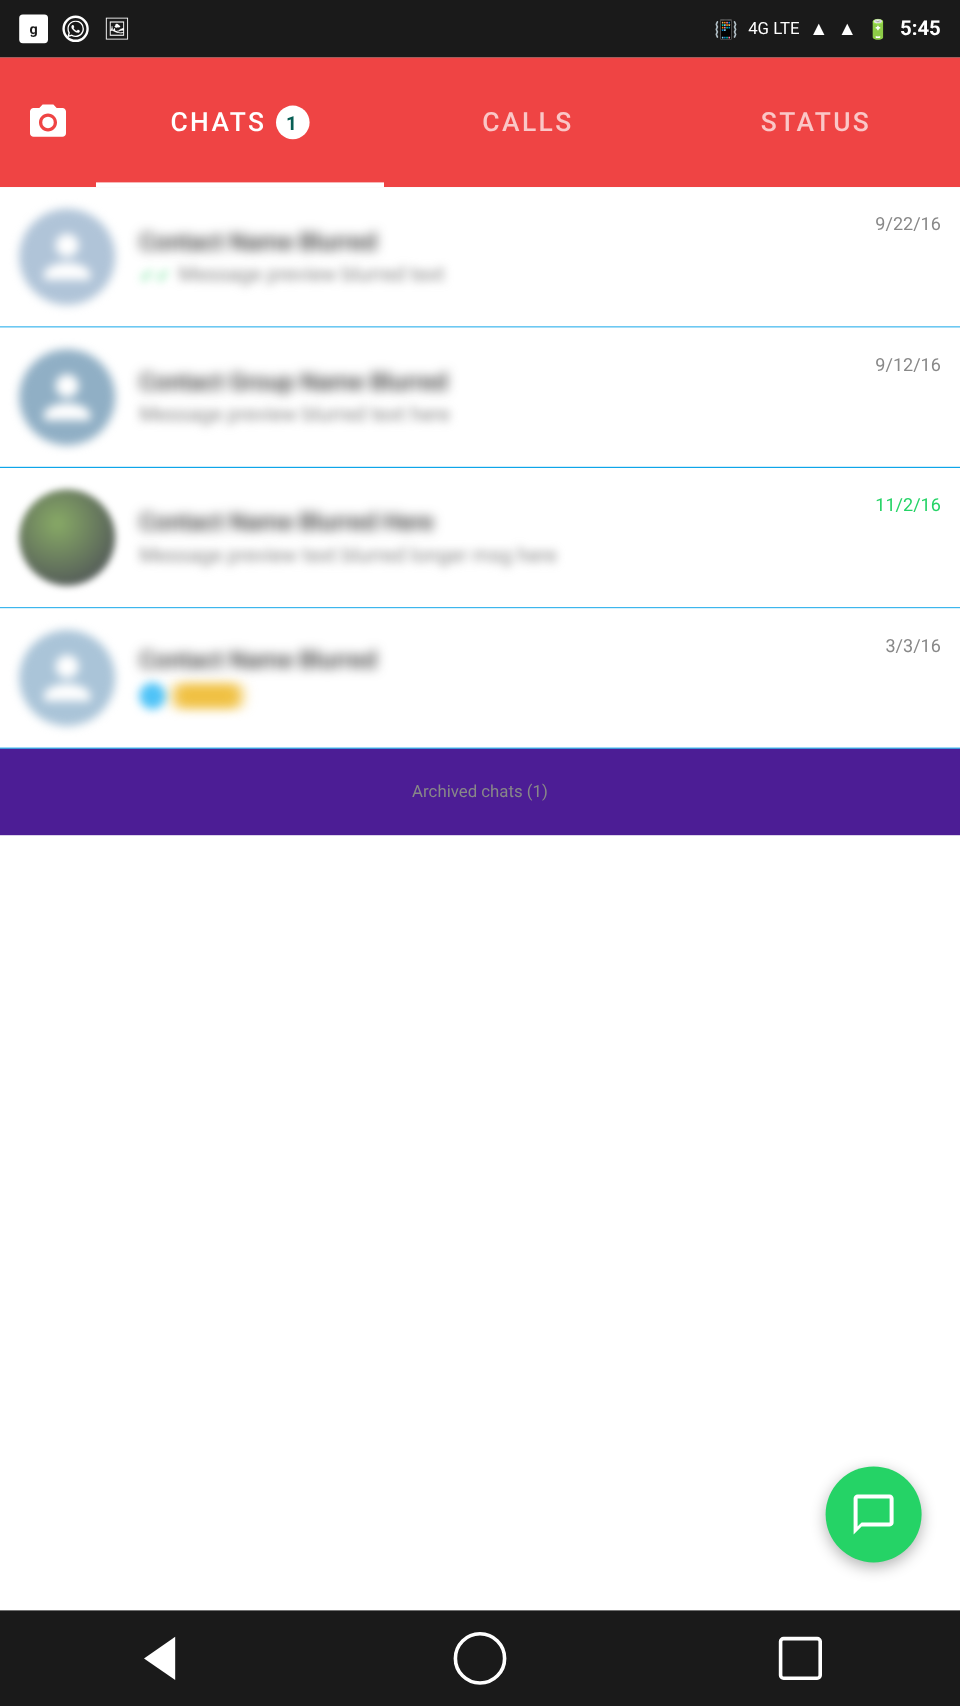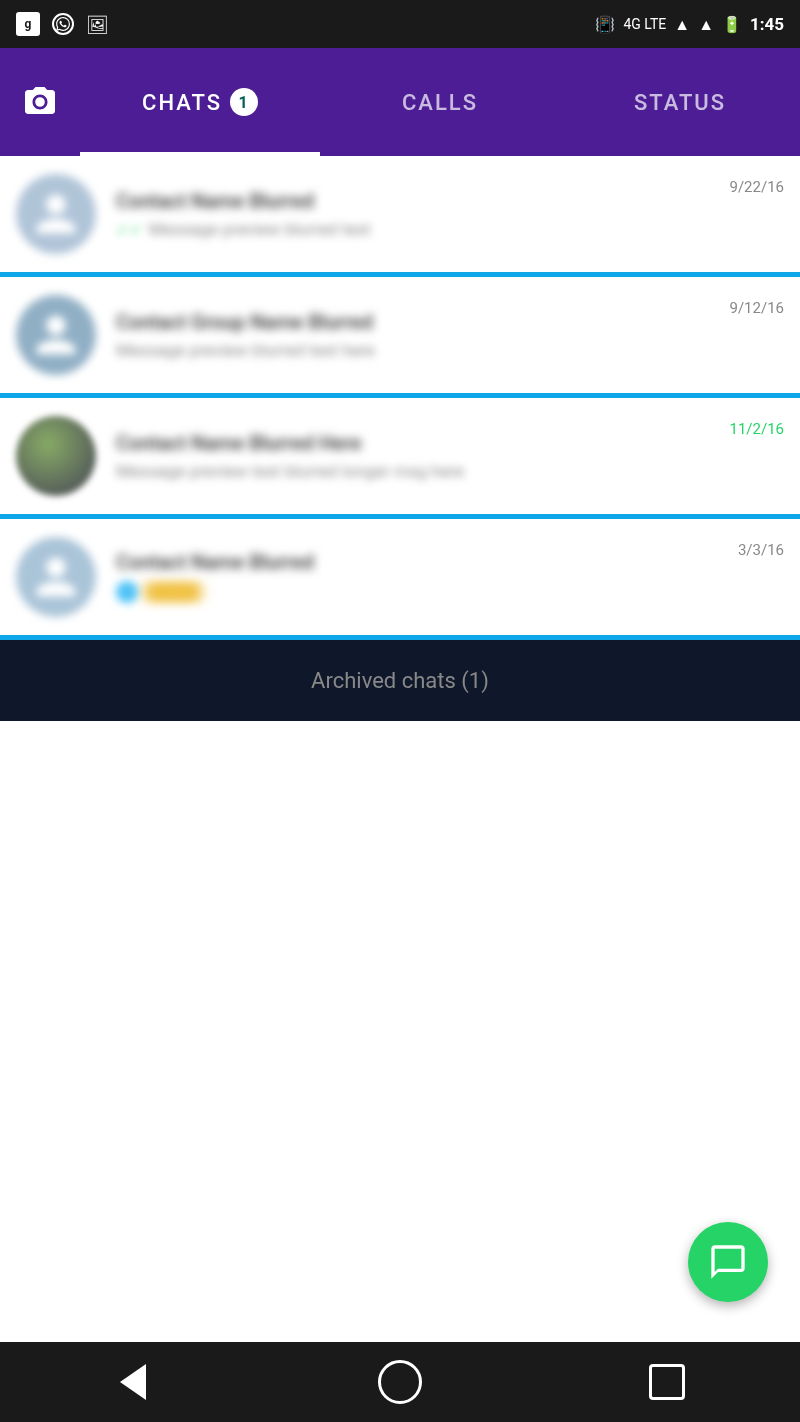--- a/index.html
+++ b/index.html
@@ -51,21 +51,21 @@
       height: 22px;
       border: 2px solid white;
       border-radius: 50%;
       display: flex;
       align-items: center;
       justify-content: center;
     }
 
     
     .nav-bar {
-      background: #4c1d95;
+      background: #ef4444;
       height: 108px;
       display: flex;
       align-items: center;
       padding: 0 0 0 16px;
     }
     .camera-icon-btn {
       width: 48px;
       height: 48px;
       display: flex;
       align-items: center;
@@ -117,21 +117,21 @@
       align-items: center;
       justify-content: center;
       font-size: 16px;
       font-weight: bold;
       margin-left: 8px;
     }
     .chat-item {
       display: flex;
       align-items: center;
       padding: 18px 16px;
-      border-bottom: 5px solid #0ea5e9;
+      border-bottom: 1px solid #0ea5e9;
       cursor: pointer;
       background: white;
     }
     .avatar {
       width: 80px;
       height: 80px;
       border-radius: 50%;
       flex-shrink: 0;
       margin-right: 20px;
       overflow: hidden;
@@ -204,22 +204,22 @@
       border-radius: 50%;
       background: #4fc3f7;
       flex-shrink: 0;
     }
 
     
     .archived-chats {
       text-align: center;
       padding: 28px;
       color: #888;
-      font-size: 22px;
-      background: #0f172a;
+      font-size: 14px;
+      background: #4c1d95;
     }
 
     
     .fab {
       position: absolute;
       bottom: 120px;
       right: 32px;
       width: 80px;
       height: 80px;
       border-radius: 50%;
@@ -292,21 +292,21 @@
       </svg>
     </div>
     <div style="color:white; font-size:18px;">🖼</div>
   </div>
   <div class="status-bar-right">
     <span style="font-size:16px;">📳</span>
     <span style="font-size:14px; font-weight:normal;">4G LTE</span>
     <span style="font-size:16px;">▲</span>
     <span style="font-size:16px;">▲</span>
     <span style="font-size:16px;">🔋</span>
-    <span style="font-size:17px; font-weight:bold;">1:45</span>
+    <span style="font-size:17px; font-weight:bold;">5:45</span>
   </div>
 </div>
 
 <div class="nav-bar">
   <div class="camera-icon-btn">
     <svg class="camera-icon-svg" viewBox="0 0 24 24" fill="white">
       <path d="M12 15.2a3.2 3.2 0 100-6.4 3.2 3.2 0 000 6.4z"></path>
       <path d="M9 2L7.17 4H4c-1.1 0-2 .9-2 2v12c0 1.1.9 2 2 2h16c1.1 0 2-.9 2-2V6c0-1.1-.9-2-2-2h-3.17L15 2H9zm3 15c-2.76 0-5-2.24-5-5s2.24-5 5-5 5 2.24 5 5-2.24 5-5 5z"></path>
     </svg>
   </div>

